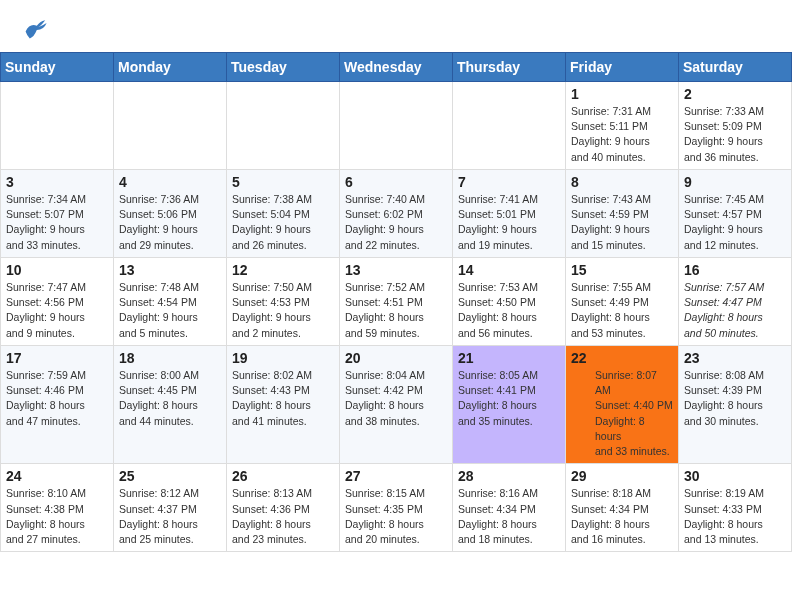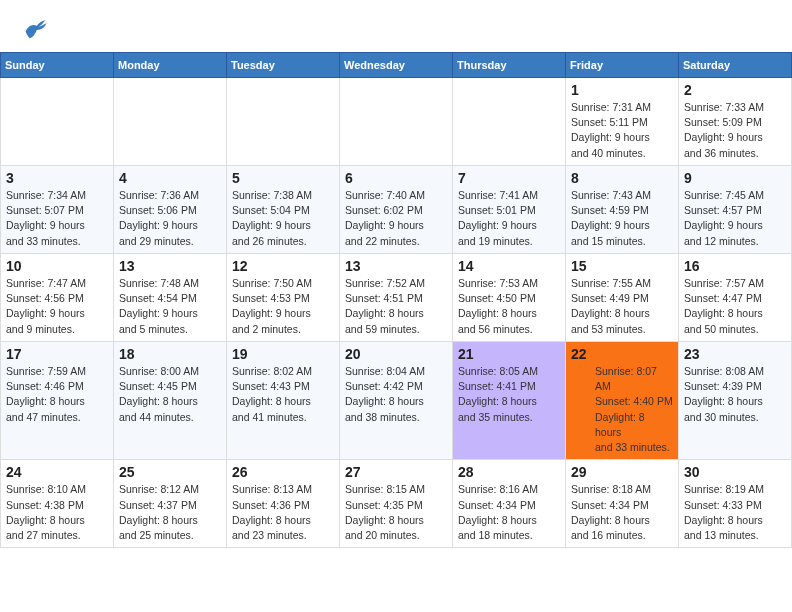--- a/index.html
+++ b/index.html
@@ -9,21 +9,21 @@
     
     .title-area { text-align: right; }
     .month-title { font-size: 38px; font-weight: 300; color: #333; }
     .location { font-size: 15px; color: #555; margin-top: 2px; }
     
     .calendar { width: 100%; border-collapse: collapse; margin: 0; }
     
     .calendar th {
       background: #3a7abf;
       color: #fff;
-      font-size: 11px;
+      font-size: 14px;
       font-weight: bold;
       padding: 6px 4px;
       text-align: left;
       border: 1px solid #2a5a9f;
     }
     
     .calendar td {
       border: 1px solid #ddd;
       vertical-align: top;
       padding: 4px 5px;
@@ -206,21 +206,21 @@
         </td>
         <td>
           <div class="day-num">15</div>
           <div class="day-info" style="white-space: pre-line;">Sunrise: 7:55 AM
 Sunset: 4:49 PM
 Daylight: 8 hours
 and 53 minutes.</div>
         </td>
         <td>
           <div class="day-num">16</div>
-          <div class="day-info" style="white-space: pre-line;">Sunrise: 7:57 AM
+          <div class="day-info" style="white-space: pre-line; font-style: italic;">Sunrise: 7:57 AM
 Sunset: 4:47 PM
 Daylight: 8 hours
 and 50 minutes.</div>
         </td>
       </tr>
       <tr>
         <td style="background: rgb(245, 248, 252);">
           <div class="day-num">17</div>
           <div class="day-info" style="white-space: pre-line;">Sunrise: 7:59 AM
 Sunset: 4:46 PM

